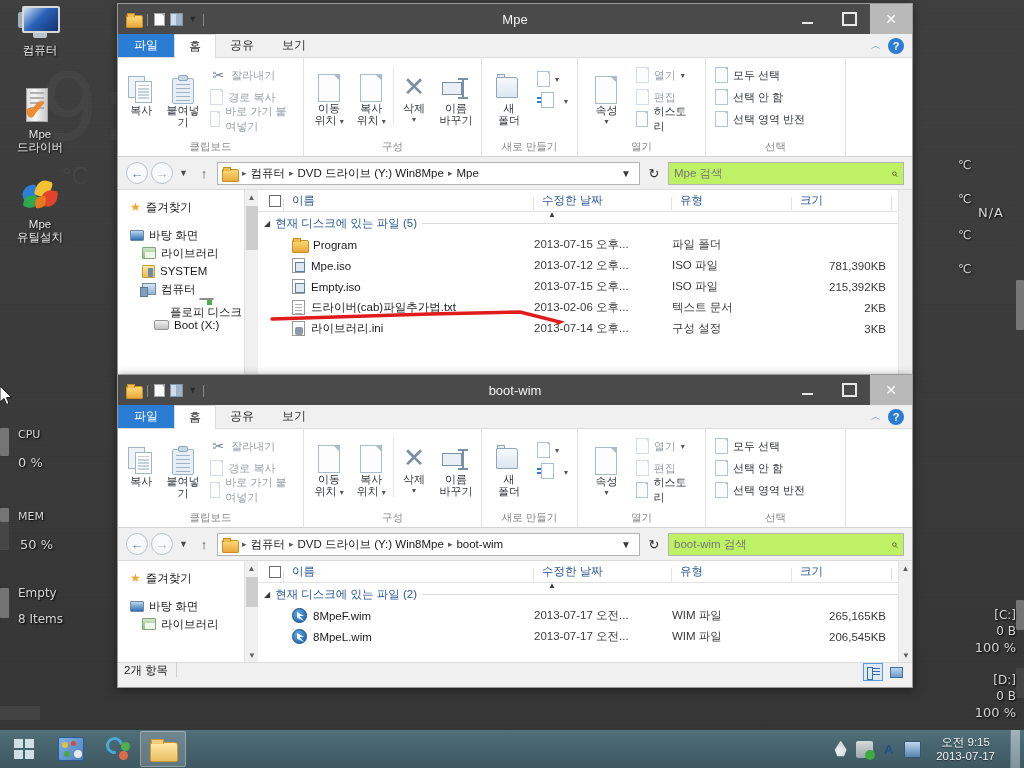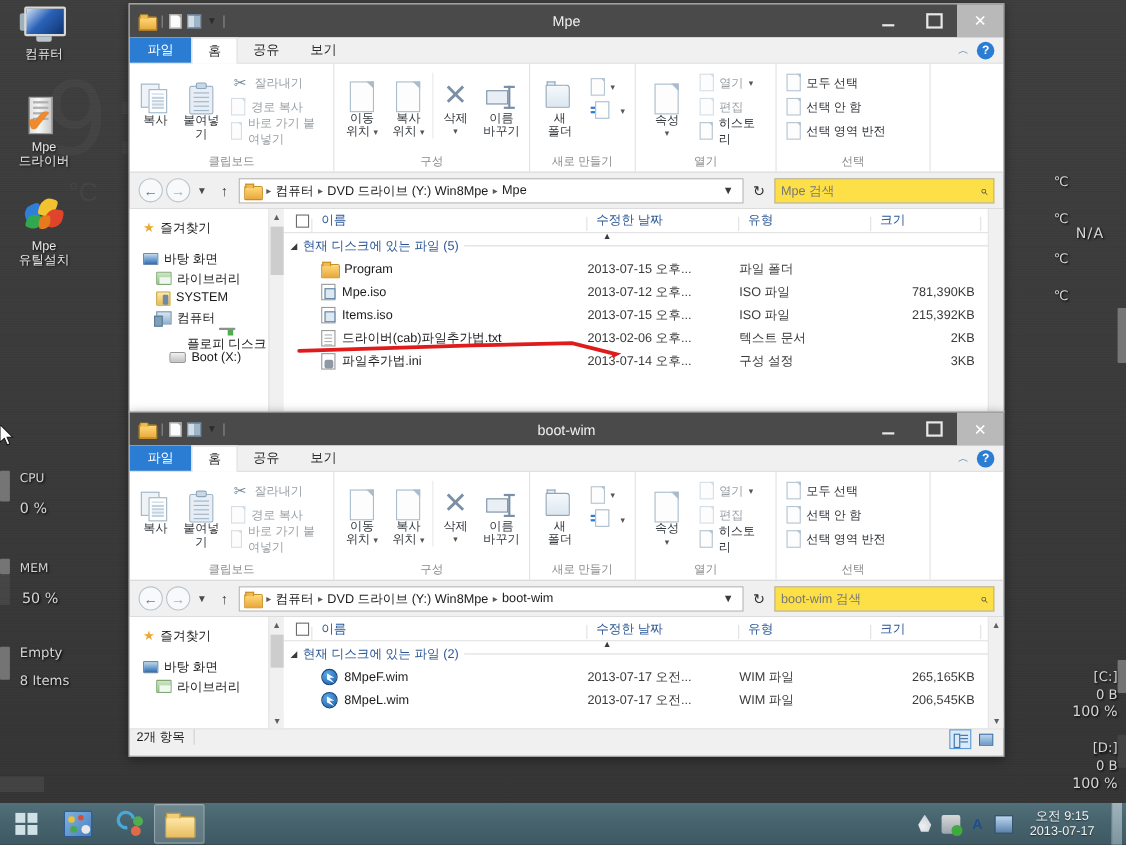--- a/index.html
+++ b/index.html
@@ -152,21 +152,21 @@
   .navbtn.fwd{color:#a9b6c0;}
   .navsm{width:15px;height:22px;display:flex;align-items:center;justify-content:center;color:#4a4a4a;font-size:9px;}
   .navup{width:20px;height:22px;display:flex;align-items:center;justify-content:center;color:#3f3f3f;font-size:13px;}
   .crumbbox{flex:1;height:23px;background:#fff;border:1px solid #b3b3b3;display:flex;align-items:center;padding:0 4px;gap:3px;font-size:11.5px;color:#1a1a1a;}
   .crumb-ico{width:15px;height:13px;position:relative;flex:none;margin-right:1px;}
   .crumb-ico::before{content:"";position:absolute;left:0;top:2px;width:15px;height:11px;background:linear-gradient(180deg,#ffd979,#e8a93c);border:1px solid #c98f23;border-radius:1px 2px 1px 1px;}
   .crumb-ico::after{content:"";position:absolute;left:1px;top:0;width:6px;height:3px;background:#f0bb4e;border:1px solid #c98f23;border-bottom:none;}
   .crumb-sep{color:#5a5a5a;font-size:9px;padding:0 1px;}
   .crumb-dd{margin-left:auto;color:#3a3a3a;font-size:10px;padding:0 4px;}
   .refresh{width:22px;height:23px;border:1px solid transparent;display:flex;align-items:center;justify-content:center;color:#2d2d2d;font-size:13px;}
-  .searchbox{width:200px;height:23px;background:#fde047;border:1px solid #b3b3b3;display:flex;align-items:center;padding:0 5px;font-size:11.5px;color:#777;}
+  .searchbox{width:236px;height:23px;background:#bef264;border:1px solid #b3b3b3;display:flex;align-items:center;padding:0 5px;font-size:11.5px;color:#777;}
   .search-ico{margin-left:auto;color:#3a3a3a;font-size:12px;transform:scaleX(-1);}
 
   
   .ebody{display:flex;background:#fff;border-top:1px solid #dcdcdc;}
   .nav-pane{width:140px;background:#fff;padding:8px 0 0 0;flex:none;position:relative;}
   .nav-item{display:flex;align-items:center;gap:5px;height:18px;font-size:11.5px;color:#1a1a1a;padding-left:10px;}
   .nav-gap{height:10px;}
   .nv-star{color:#f0a830;font-size:12px;}
   .nv-desk{width:14px;height:11px;background:linear-gradient(180deg,#bcd7ef,#2f6fb5);border:1px solid #6d8ba8;border-radius:1px;}
   .nv-lib{width:14px;height:12px;background:linear-gradient(180deg,#cfe6c9,#8dc07e);border:1px solid #7fa874;border-radius:1px;position:relative;}
@@ -603,39 +603,39 @@
             <span class="ic-iso"></span>
             <span>Mpe.iso</span>
           </div>
         <div class="fc" style="width:138px;">2013-07-12 오후...</div>
         <div class="fc" style="width:120px;">ISO 파일</div>
         <div class="fc" style="width:94px;text-align:right;">781,390KB</div>
       </div>
       <div class="frow">
         <div class="fc-name" style="width:276px;">
             <span class="ic-iso"></span>
-            <span>Items.iso</span>
+            <span>Empty.iso</span>
           </div>
         <div class="fc" style="width:138px;">2013-07-15 오후...</div>
         <div class="fc" style="width:120px;">ISO 파일</div>
         <div class="fc" style="width:94px;text-align:right;">215,392KB</div>
       </div>
       <div class="frow">
         <div class="fc-name" style="width:276px;">
             <span class="ic-txt"></span>
             <span>드라이버(cab)파일추가법.txt</span>
           </div>
         <div class="fc" style="width:138px;">2013-02-06 오후...</div>
         <div class="fc" style="width:120px;">텍스트 문서</div>
         <div class="fc" style="width:94px;text-align:right;">2KB</div>
       </div>
       <div class="frow">
         <div class="fc-name" style="width:276px;">
             <span class="ic-ini"></span>
-            <span>파일추가법.ini</span>
+            <span>라이브러리.ini</span>
           </div>
         <div class="fc" style="width:138px;">2013-07-14 오후...</div>
         <div class="fc" style="width:120px;">구성 설정</div>
         <div class="fc" style="width:94px;text-align:right;">3KB</div>
       </div>
 
       <div class="fl-scroll"></div>
     </div>
   </div>
 </div>

